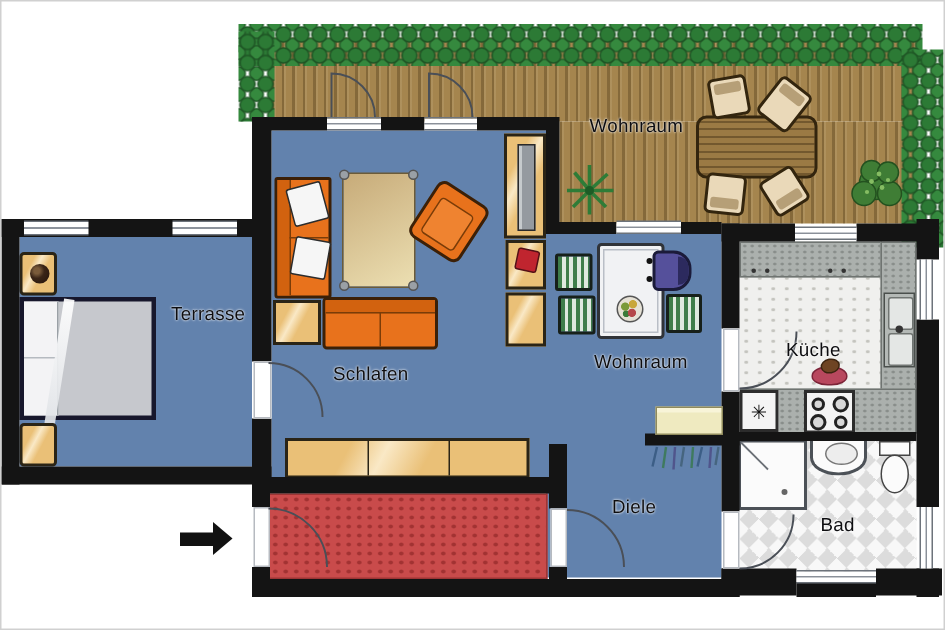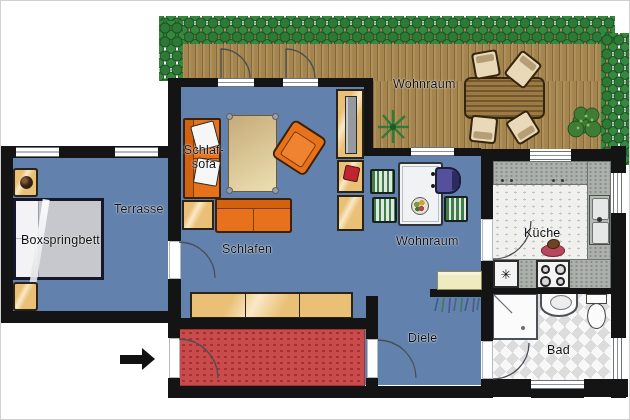--- a/index.html
+++ b/index.html
@@ -271,24 +271,19 @@
       <circle cx="580" cy="120" r="1.6"></circle>
         <circle cx="587" cy="124" r="1.6"></circle>
         <circle cx="585" cy="115" r="1.6"></circle>
       <circle cx="577" cy="127" r="1.4"></circle>
         <circle cx="591" cy="119" r="1.4"></circle>
     </g>
   </svg>
 
   <div class="lbl" style="left:392px;top:76px;">Wohnraum</div>
   <div class="lbl" style="left:113px;top:201px;">Terrasse</div>
-  <div class="lbl" style="left:20px;top:232px;">Boxspringbett</div>
-  <div class="lbl" style="left:180px;top:142px;width:46px;text-align:center;">
-    <div>Schlaf-</div>
-    <div>sofa</div>
-  </div>
   <div class="lbl" style="left:221px;top:241px;">Schlafen</div>
   <div class="lbl" style="left:395px;top:233px;">Wohnraum</div>
   <div class="lbl" style="left:523px;top:225px;">Küche</div>
   <div class="lbl" style="left:546px;top:342px;">Bad</div>
   <div class="lbl" style="left:407px;top:330px;">Diele</div>
 
 </div>
 
 </body></html>

